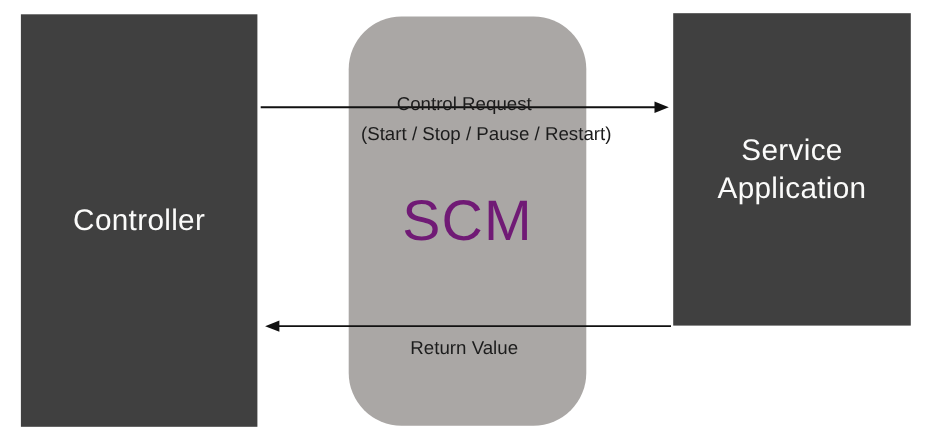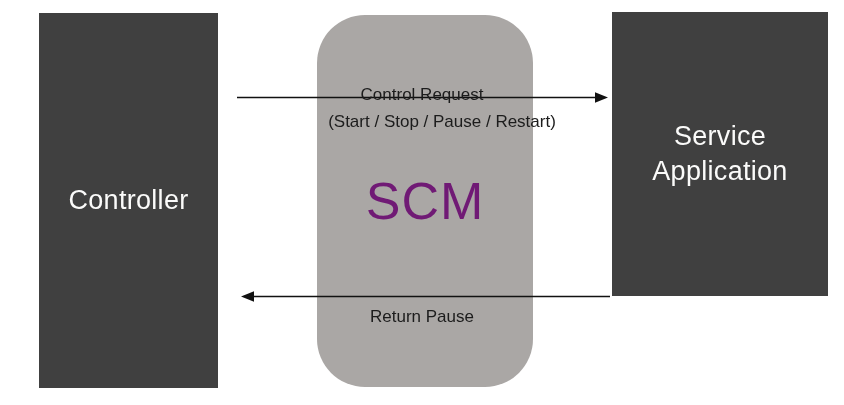--- a/index.html
+++ b/index.html
@@ -26,23 +26,22 @@
   .dark-box {
     background: #404040;
     color: #fbfbfa;
     font-size: 27px;
     font-weight: 400;
     letter-spacing: 0.3px;
   }
   #left-box {
     left: 19px;
     top: 13px;
-    width: 179px;
+    width: 215px;
     height: 375px;
-    margin-left: 20px;
   }
   #right-box {
     left: 612px;
     top: 12px;
     width: 216px;
     height: 284px;
     padding: 0 22px;
     line-height: 1.3;
   }
   #scm-box {
@@ -103,15 +102,15 @@
     <g>
       <line x1="610" y1="296.5" x2="253" y2="296.5" stroke="#111111" stroke-width="1.7"></line>
       <polygon points="254,291.3 241,296.5 254,301.7" fill="#111111"></polygon>
     </g>
   </svg>
 
   <div class="arrow-label" id="label-control-request">Control Request</div>
 
   <div class="arrow-label" id="label-control-params">(Start / Stop / Pause / Restart)</div>
 
-  <div class="arrow-label" id="label-return-value">Return Pause</div>
+  <div class="arrow-label" id="label-return-value">Return Value</div>
 
 </div>
 
 </body></html>

